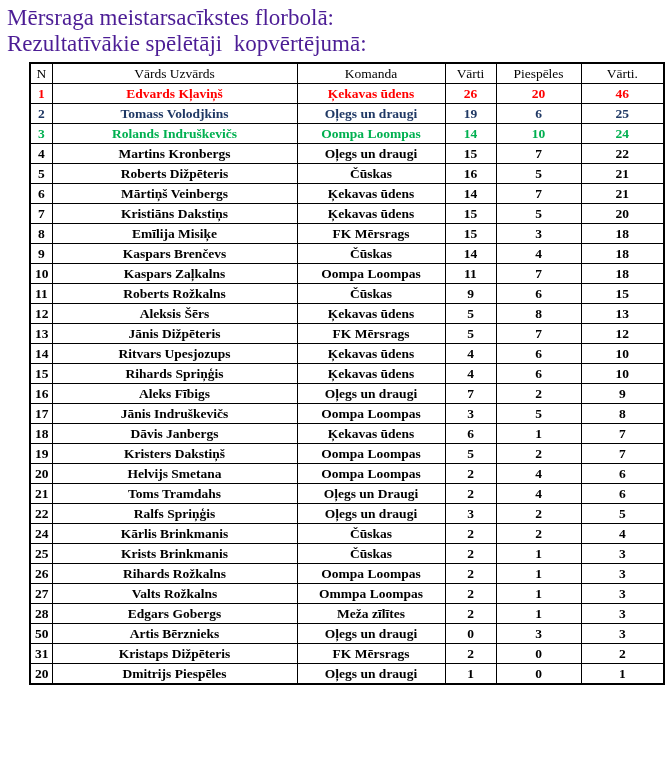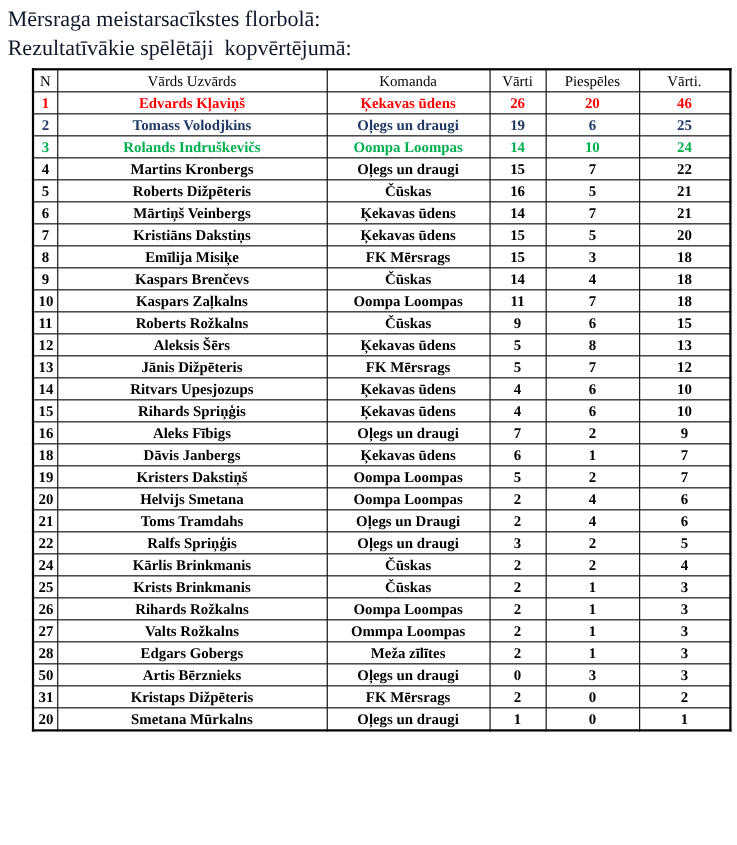--- a/index.html
+++ b/index.html
@@ -7,25 +7,25 @@
   body {
     width: 670px;
     height: 768px;
     background: #ffffff;
     color: #000000;
     font-family: "Liberation Serif", serif;
     overflow: hidden;
   }
   .doc { padding: 5px 0 0 7px; }
   .title-line {
-    font-size: 20px;
+    font-size: 23px;
     line-height: 26px;
     font-weight: normal;
     white-space: pre;
-    color: #0f172a;
+    color: #4c1d95;
   }
   table.stats {
     border-collapse: collapse;
     table-layout: fixed;
     width: 634px;
     margin: 5px 0 0 22px;
     border: 2px solid #000000;
   }
   table.stats th, table.stats td {
     border: 1px solid #000000;
@@ -202,20 +202,28 @@
         </tr>
         <tr>
           <td>16</td>
           <td>Aleks Fībigs</td>
           <td>Oļegs un draugi</td>
           <td>7</td>
           <td>2</td>
           <td>9</td>
         </tr>
         <tr>
+          <td>17</td>
+          <td>Jānis Indruškevičs</td>
+          <td>Oompa Loompas</td>
+          <td>3</td>
+          <td>5</td>
+          <td>8</td>
+        </tr>
+        <tr>
           <td>18</td>
           <td>Dāvis Janbergs</td>
           <td>Ķekavas ūdens</td>
           <td>6</td>
           <td>1</td>
           <td>7</td>
         </tr>
         <tr>
           <td>19</td>
           <td>Kristers Dakstiņš</td>
@@ -299,21 +307,21 @@
         <tr>
           <td>31</td>
           <td>Kristaps Dižpēteris</td>
           <td>FK Mērsrags</td>
           <td>2</td>
           <td>0</td>
           <td>2</td>
         </tr>
         <tr>
           <td>20</td>
-          <td>Smetana Mūrkalns</td>
+          <td>Dmitrijs Piespēles</td>
           <td>Oļegs un draugi</td>
           <td>1</td>
           <td>0</td>
           <td>1</td>
         </tr>
       </tbody>
   </table>
 </div>
 
 </body></html>

